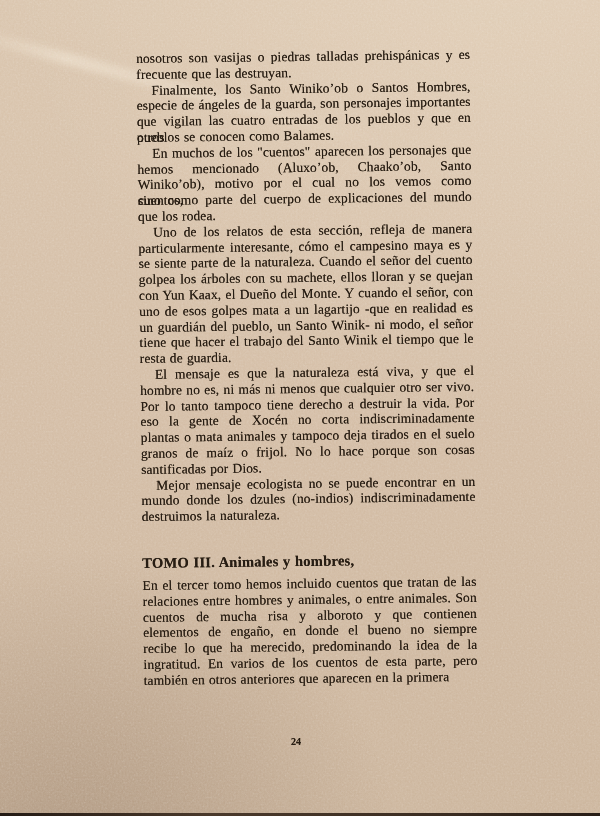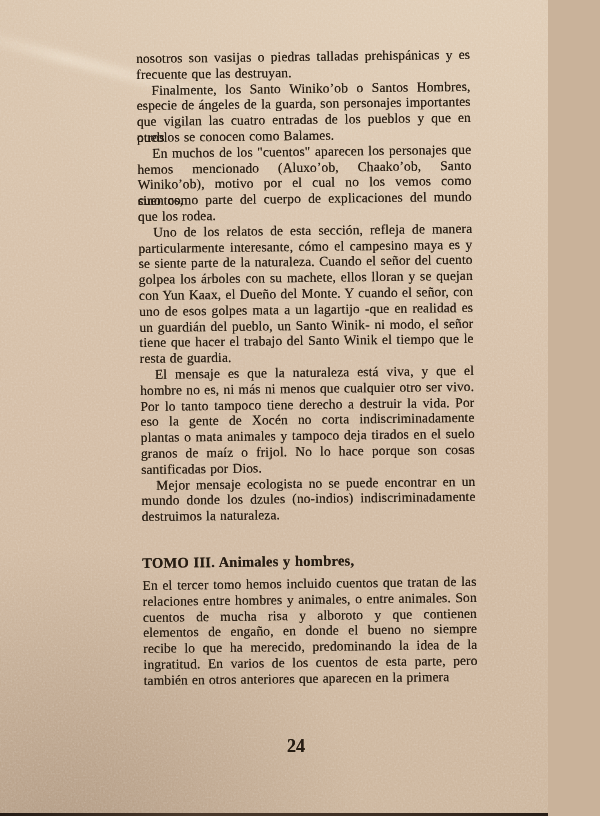--- a/index.html
+++ b/index.html
@@ -4,21 +4,21 @@
 <title>Scanned page 24</title>
 <style>
   html, body { margin: 0; padding: 0; }
   body {
     width: 600px; height: 816px;
     background: #c9b29a;
     font-family: "Liberation Serif", "DejaVu Serif", serif;
   }
   .page {
     position: relative;
-    width: 548px; height: 816px;
+    width: 600px; height: 816px;
     overflow: hidden;
     color: #241b12;
     background:
       radial-gradient(120% 85% at 12% 106%, rgba(92,66,46,0.26) 0%, rgba(92,66,46,0) 46%),
       radial-gradient(150% 120% at 82% -12%, rgba(255,242,222,0.22) 0%, rgba(255,242,222,0) 55%),
       linear-gradient(180deg, #dac5ad 0%, #d4bda5 50%, #ccb59c 100%);
   }
   .crease {
     position: absolute; left: -40px; top: 24px;
     width: 440px; height: 12px;
@@ -59,21 +59,21 @@
     line-height: 17px;
     margin-top: 30px;
     margin-bottom: 6px;
     letter-spacing: 0.2px;
   }
   .page-number {
     position: absolute;
     left: 129px; top: 736px;
     width: 334px;
     text-align: center;
-    font-size: 18px;
+    font-size: 10px;
     font-weight: bold;
     color: #241b12;
     text-shadow: 0 0 0.45px rgba(36,26,16,0.85);
   }
   .edge-bottom {
     position: absolute; left: 0; bottom: 0;
     width: 100%; height: 3px;
     background: linear-gradient(90deg, #231a14 0%, #4a392b 35%, #3a2c21 75%, #271d16 100%);
   }
   .grain {

